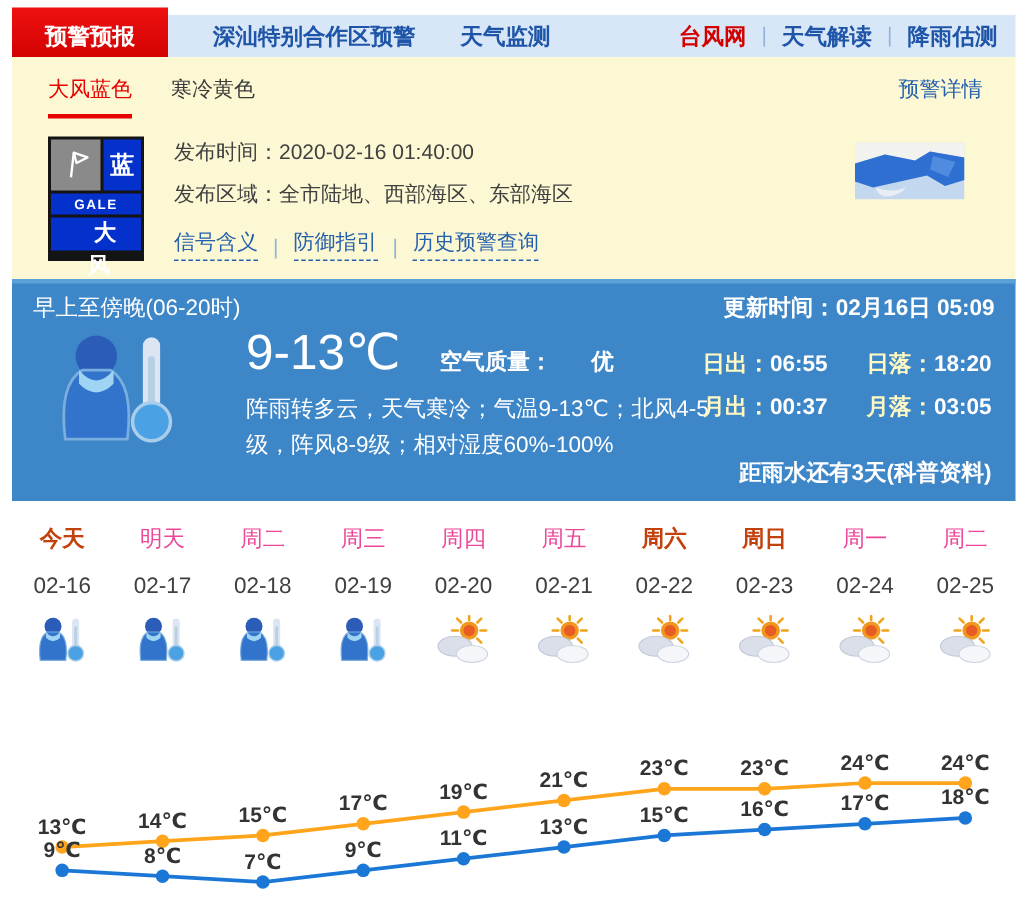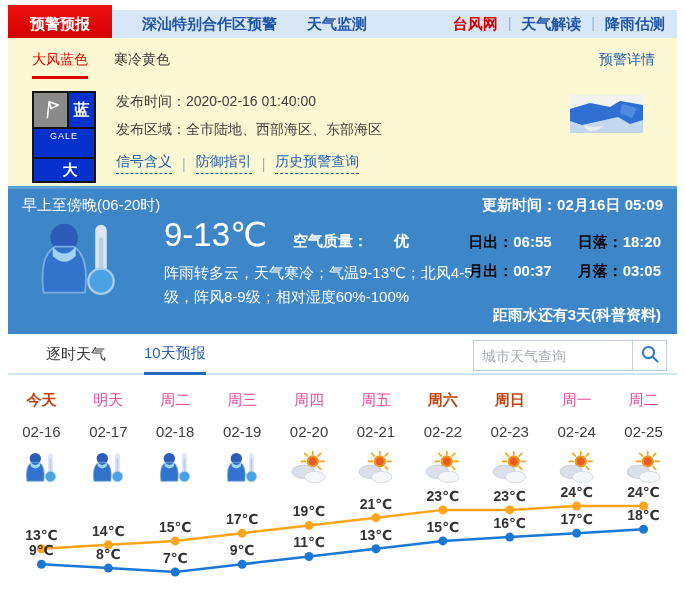--- a/index.html
+++ b/index.html
@@ -20,42 +20,42 @@
   .warn { margin:0 8px; height:148px; background:#fcf8d3; position:relative; }
   .warn-tabs { display:flex; align-items:baseline; padding:13px 22px 0 24px; }
   .warn-tab-active { color:#e60000; font-size:14px; padding-bottom:7px; border-bottom:3px solid #e60000; cursor:pointer; }
   .warn-tab { color:#3a3a3a; font-size:14px; margin-left:26px; cursor:pointer; }
   .warn-detail { margin-left:auto; color:#2560ad; font-size:14px; cursor:pointer; }
   .warn-body { display:flex; padding:12px 18px 0 24px; }
   .badge { width:64px; background:#141414; padding:2px; display:flex; flex-direction:column; gap:2px; }
   .badge-top { display:flex; gap:2px; height:34px; }
   .badge-flag { width:33px; background:#8a8a8a; display:flex; align-items:center; justify-content:center; }
   .badge-level { flex:1; background:#0431cc; color:#fff; font-size:16px; font-weight:bold; display:flex; align-items:center; justify-content:center; }
-  .badge-gale { background:#0431cc; color:#fff; font-size:9px; font-weight:normal; text-align:center; height:28px; line-height:14px; letter-spacing:1px; }
+  .badge-gale { background:#0431cc; color:#fff; font-size:9px; font-weight:bold; text-align:center; height:14px; line-height:14px; letter-spacing:1px; }
   .badge-name { background:#0431cc; color:#fff; font-size:15px; font-weight:bold; text-align:center; height:22px; line-height:22px; letter-spacing:8px; text-indent:8px;padding-left:12px; }
   .warn-info { margin-left:20px; font-size:14px; color:#404040; padding-top:2px; }
   .warn-row { margin-bottom:10px; }
   .warn-links { margin-top:14px; display:flex; align-items:center; }
   .warn-link { color:#2560ad; border-bottom:1px dashed #2560ad; padding-bottom:2px; cursor:pointer; }
   .warn-map { position:absolute; top:57px; right:34px; }
 
   
   .current { margin:0 8px; height:148px; background:#3d86c8; position:relative; color:#fff;
     border-top:3px solid #5ca0da; }
   .cur-head { display:flex; justify-content:space-between; padding:7px 14px 0 14px; font-size:15px; }
   .cur-update { font-weight:bold; }
   .cur-icon { position:absolute; left:24px; top:30px; }
   .cur-main { position:absolute; left:156px; top:26px; width:330px; }
   .cur-temp-row { display:flex; align-items:baseline; }
   .cur-temp { font-size:33px; }
   .cur-aqi-label { font-size:15px; font-weight:bold; margin-left:26px; }
   .cur-aqi-value { font-size:15px; font-weight:bold; margin-left:26px; }
   .cur-desc { margin-top:7px; font-size:15px; line-height:1.6; }
   .sunmoon { position:absolute; right:16px; top:44px; display:grid; grid-template-columns:auto auto; column-gap:26px; row-gap:10px; font-size:15px; font-weight:bold; }
-  .sm-label { color:#000000; }
+  .sm-label { color:#fef9c3; }
   .sm-value { color:#fff; }
   .cur-note { position:absolute; right:16px; bottom:9px; font-size:15px; font-weight:bold; cursor:pointer; }
 
   
   .forecast { margin:0 8px; height:257px; position:relative; }
   .fc-tabs { height:41px; border-bottom:2px solid #cfe3f7; display:flex; align-items:flex-end; position:relative; }
   .fc-tab { font-size:15px; color:#3a3a3a; padding-bottom:9px; margin-left:38px; cursor:pointer; }
   .fc-tab.active { color:#2560ad; border-bottom:3px solid #2b66b8; margin-bottom:-2px; }
   .search { position:absolute; right:10px; top:6px; display:flex; height:31px; border:1px solid #bcd2ea; background:#fff; }
   .search input { border:none; outline:none; width:158px; padding:0 8px; font-size:14px; color:#333;
@@ -161,35 +161,20 @@
     <div class="sunmoon" id="sunmoon">
         <span><span class="sm-label">日出：</span><span class="sm-value">06:55</span></span>
         <span><span class="sm-label">日落：</span><span class="sm-value">18:20</span></span>
         <span><span class="sm-label">月出：</span><span class="sm-value">00:37</span></span>
         <span><span class="sm-label">月落：</span><span class="sm-value">03:05</span></span>
       </div>
     <div class="cur-note">距雨水还有3天(科普资料)</div>
   </section>
 
   <section class="forecast">
-    <div class="fc-tabs">
-      <span class="fc-tab">逐时天气</span>
-      <span class="fc-tab active">10天预报</span>
-      <div class="search">
-        <input type="text" placeholder="城市天气查询" style="">
-        <button>
-          <span>
-            <svg width="20" height="20" viewBox="0 0 20 20">
-              <circle cx="8.5" cy="8.5" r="5.6" fill="none" stroke="#2b7bd4" stroke-width="2"></circle>
-              <line x1="13" y1="13" x2="17.6" y2="17.6" stroke="#2b7bd4" stroke-width="2" stroke-linecap="round"></line>
-            </svg>
-          </span>
-        </button>
-      </div>
-    </div>
     <div class="days" id="days">
         <div>
           <div class="day-name bold">今天</div>
           <div class="day-date">02-16</div>
           <div class="day-icon">
             <svg width="38" height="34" viewBox="0 0 40 36">
     <circle cx="14" cy="8" r="6" fill="#2a5cb8"></circle>
     <path d="M5,32 Q3,16 10,12 L18,12 Q25,16 23,32 Z" fill="#3273cc" stroke="#7aaede" stroke-width="0.8"></path>
     <path d="M9,12 Q14,18 19,12 L19,16 Q14,21 9,16 Z" fill="#9fd4f2"></path>
     <line x1="30" y1="5" x2="30" y2="22" stroke="#dce6f2" stroke-width="5" stroke-linecap="round"></line>

